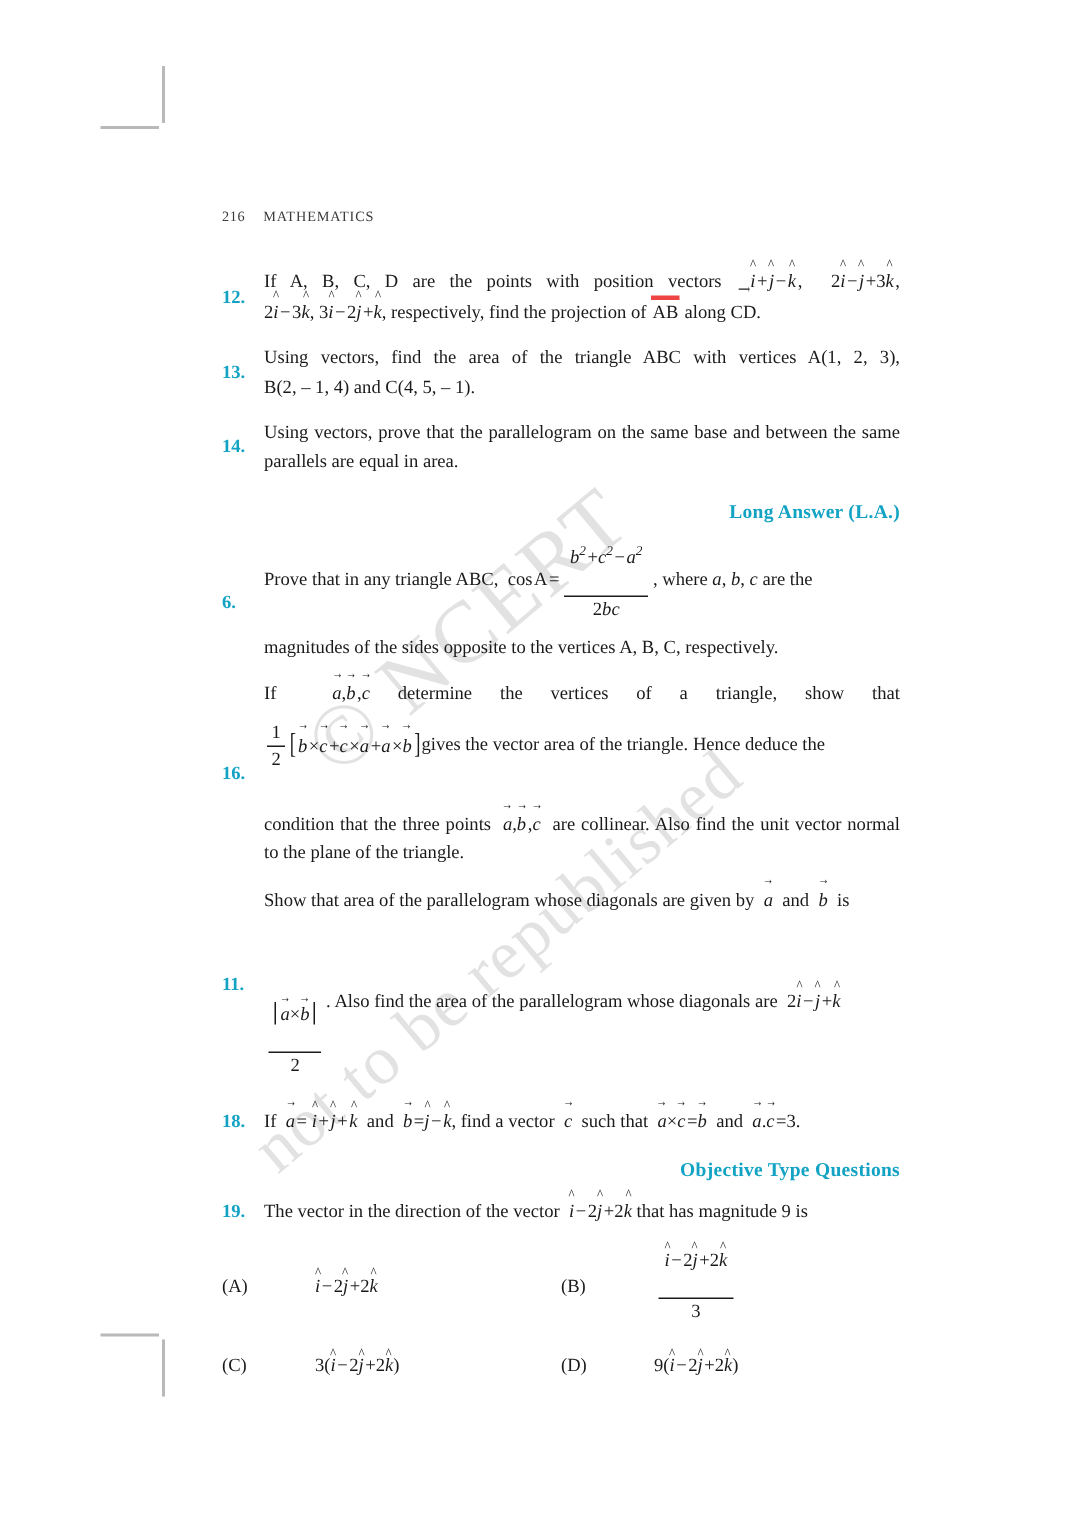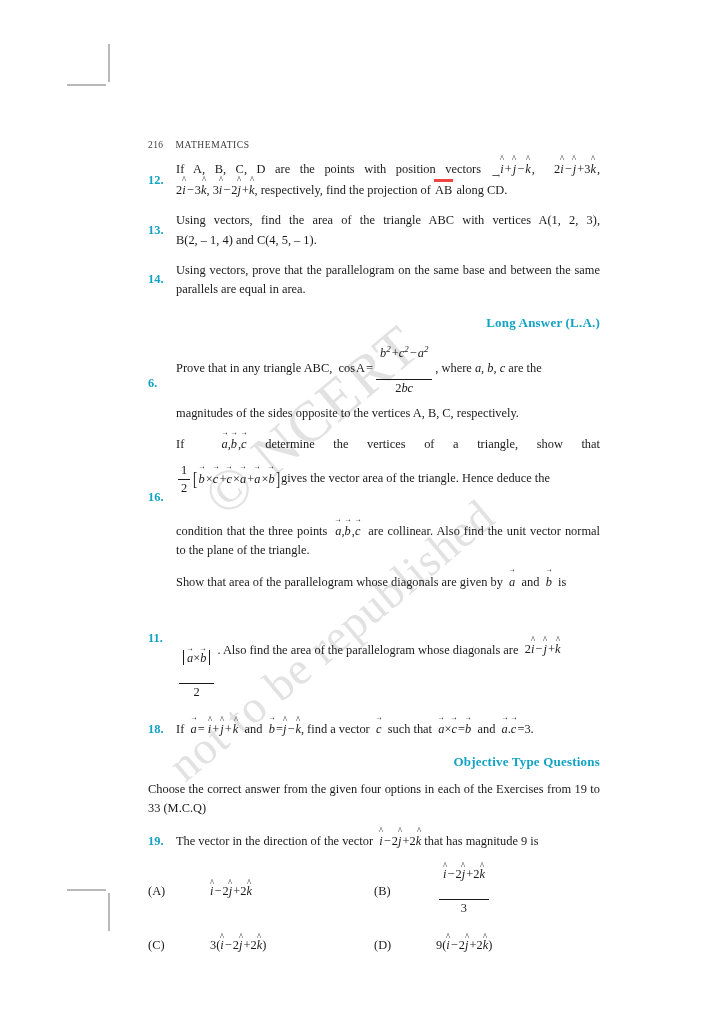--- a/index.html
+++ b/index.html
@@ -64,21 +64,21 @@
     left: 148px;
     top: 140px;
     width: 452px;
     z-index: 2;
   }
 
   .runhead {
     font-size: 9.5px;
     letter-spacing: 0.4px;
     color: #3a3a3a;
-    margin: 0 0 10px 0;
+    margin: 0 0 28px 0;
     font-family: "Liberation Serif", "DejaVu Serif", serif;
   }
   .runhead .pg { margin-right: 12px; }
   .runhead .bk { letter-spacing: 0.6px; }
 
   
   .q {
     display: flex;
     align-items: center;
     margin-bottom: 11px;
@@ -359,21 +359,20 @@
           <span>such that</span>
           <span>&nbsp;<span class="vec">a</span>×<span class="vec">c</span> =<span class="vec">b</span>&nbsp;</span>
           <span>and</span>
           <span>&nbsp;<span class="vec">a</span>.<span class="vec">c</span> =3</span><span>.</span>
         </div>
       </div>
     </div>
 
     <div class="sec-head tight">Objective Type Questions</div>
 
-    <div class="plain-para justify">Choose the correct answer from the given four options in each of the Exercises from 19 to 33 (M.C.Q)</div>
 
     <div class="q" style="margin-bottom:4px">
       <div class="num">19.</div>
       <div class="body">
         <div>
           <span>The vector in the direction of the vector</span>
           <span>&nbsp;<span class="hat">i</span> − 2<span class="hat">j</span> +2<span class="hat">k</span>&nbsp;</span><span>that has magnitude 9 is</span>
         </div>
       </div>
     </div>

